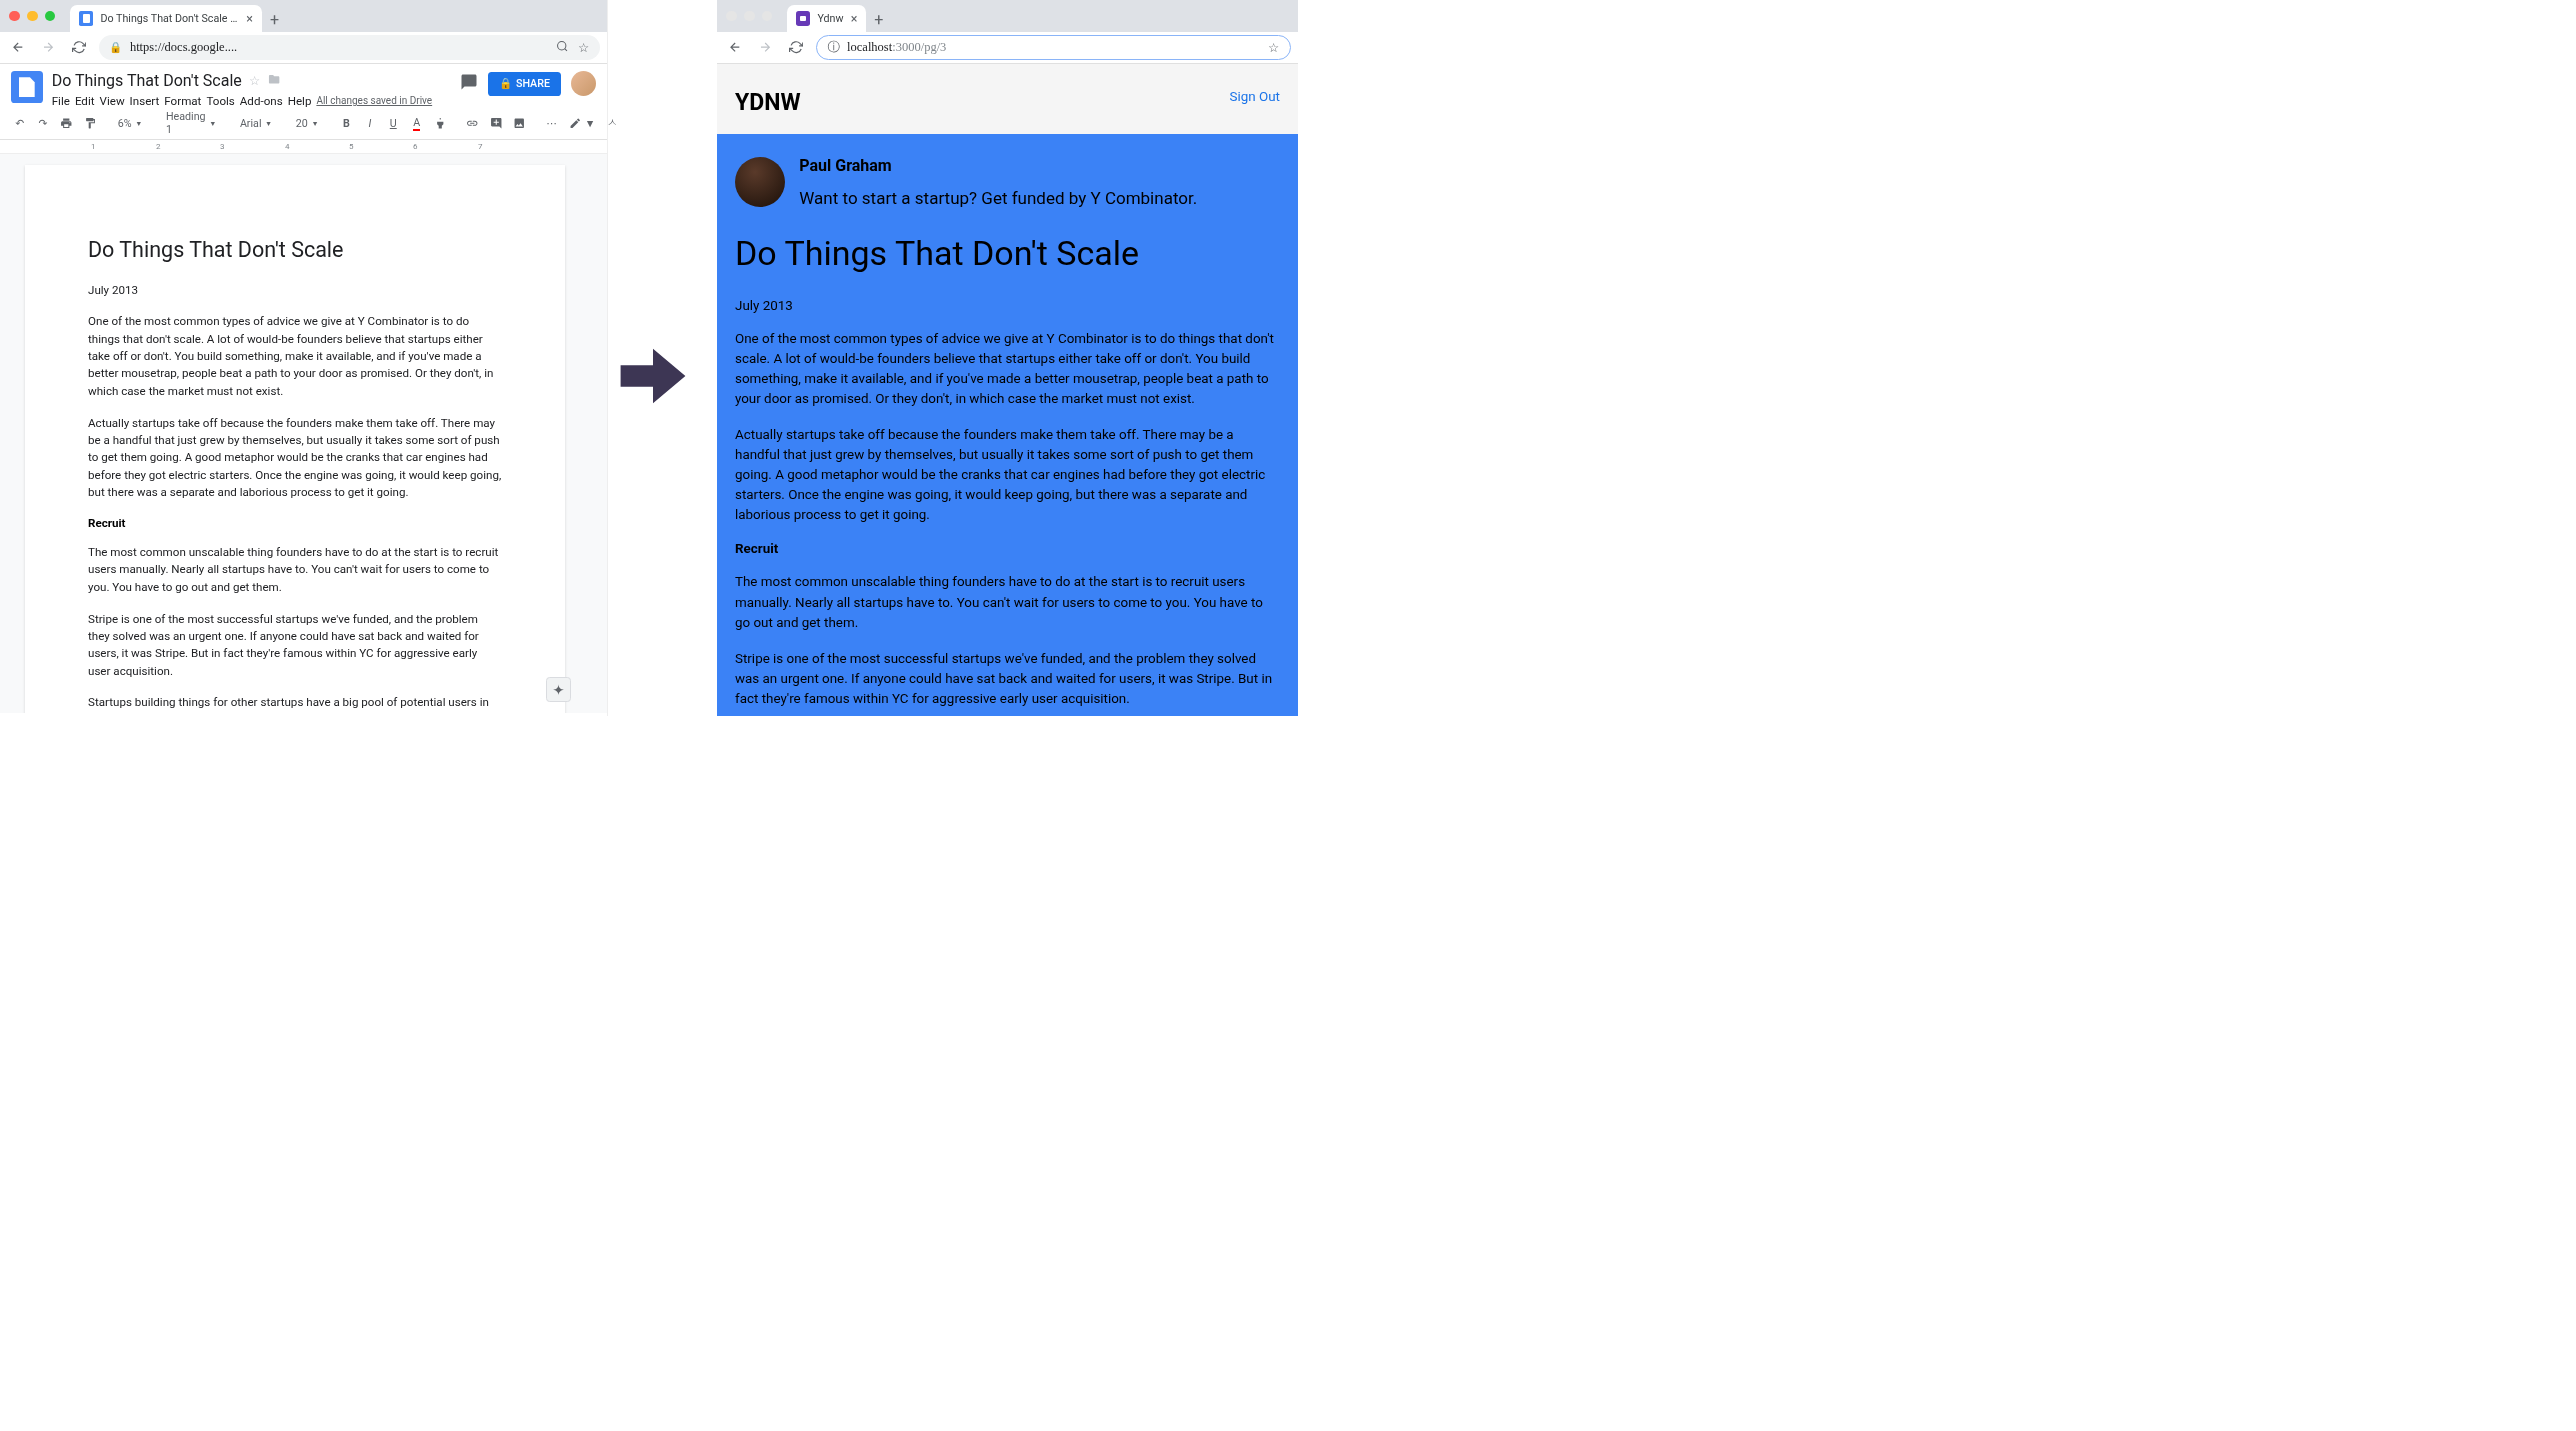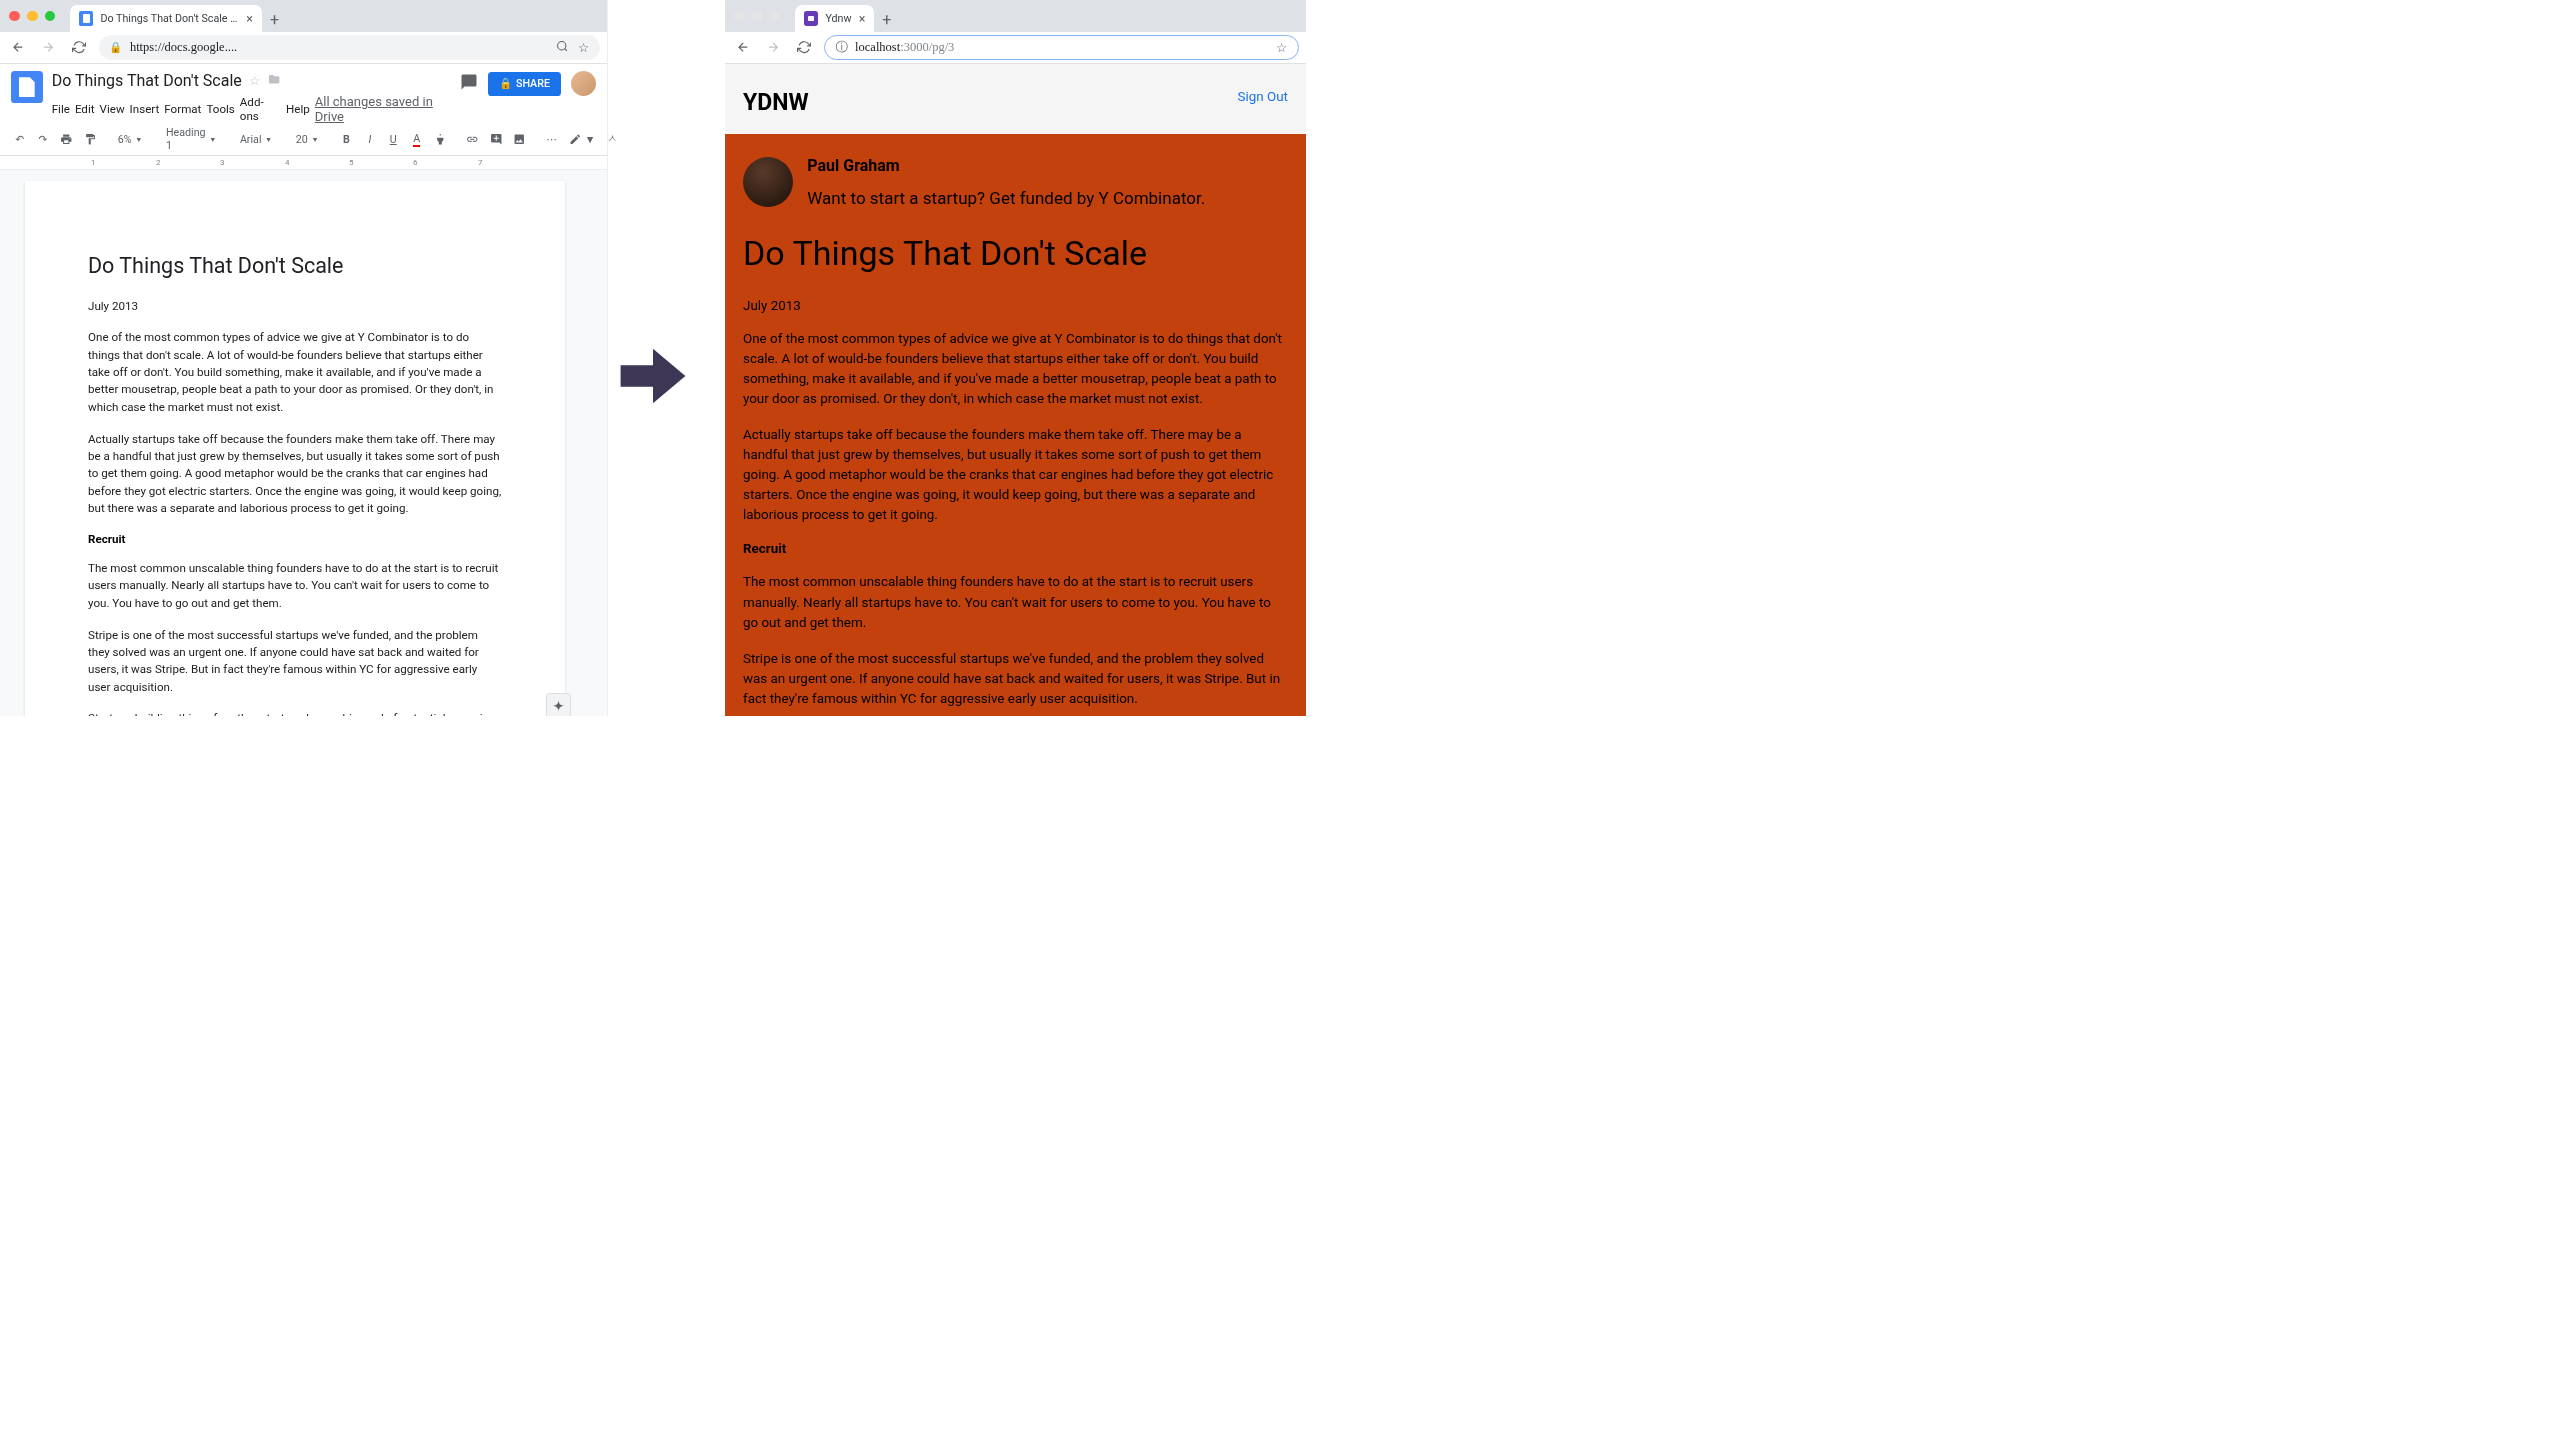--- a/index.html
+++ b/index.html
@@ -133,21 +133,21 @@
   display: flex;
   gap: 5px;
   font-size: 11.6px;
   color: #202124;
   margin-top: 3.6px;
   align-items: center;
 }
 .docs-saved {
   color: #5f6368;
   text-decoration: underline;
-  font-size: 13px;
+  font-size: 10px;
 }
 .docs-header-right {
   display: flex;
   align-items: center;
   gap: 10.7px;
 }
 .comment-icon { color: #5f6368; font-size: 16px; }
 .share-btn {
   background: #1a73e8;
   color: #fff;
@@ -266,25 +266,25 @@
   left: 617px;
   top: 340px;
   width: 72px;
   height: 72px;
   color: #3d3654;
 }
 
 
 .right-window {
   position: absolute;
-  right: 0;
+  right: 8px;
   top: 0;
   width: 581px;
   height: 716px;
-  background: #c2410c;
+  background: #3b82f6;
 }
 .right-window .traffic-lights .tl { background: #e5e5e5; }
 
 .right-window .tab-bar { padding-left: 70px; background: #dee1e6; }
 .right-window .tab .favicon { background: #673ab7; border-radius: 2.7px; }
 .right-window .tab .favicon::after { background: #fff; width: 5.4px; height: 5.4px; border-radius: 0.9px; }
 
 .right-window .url-field {
   border: 1.8px solid #8ab4f8;
   background: #fff;

